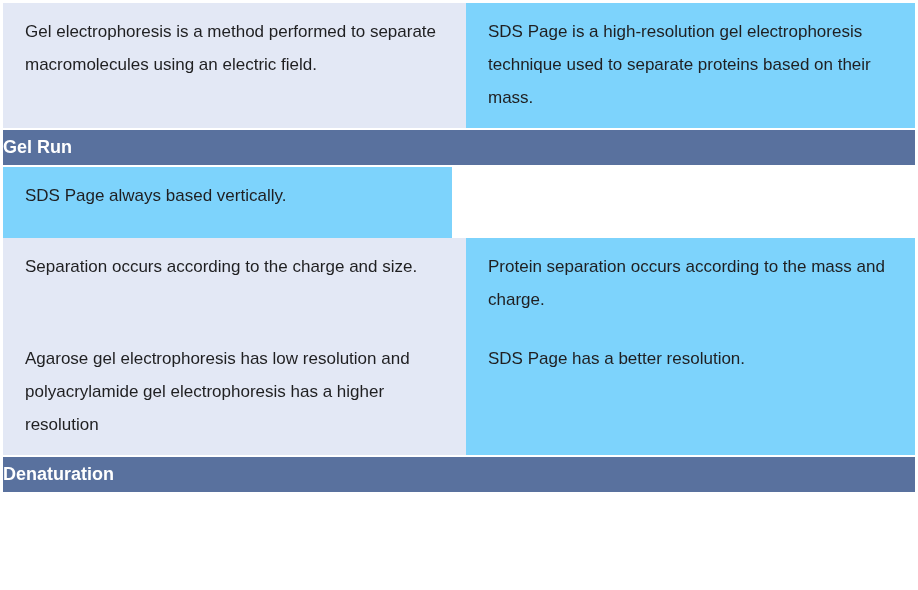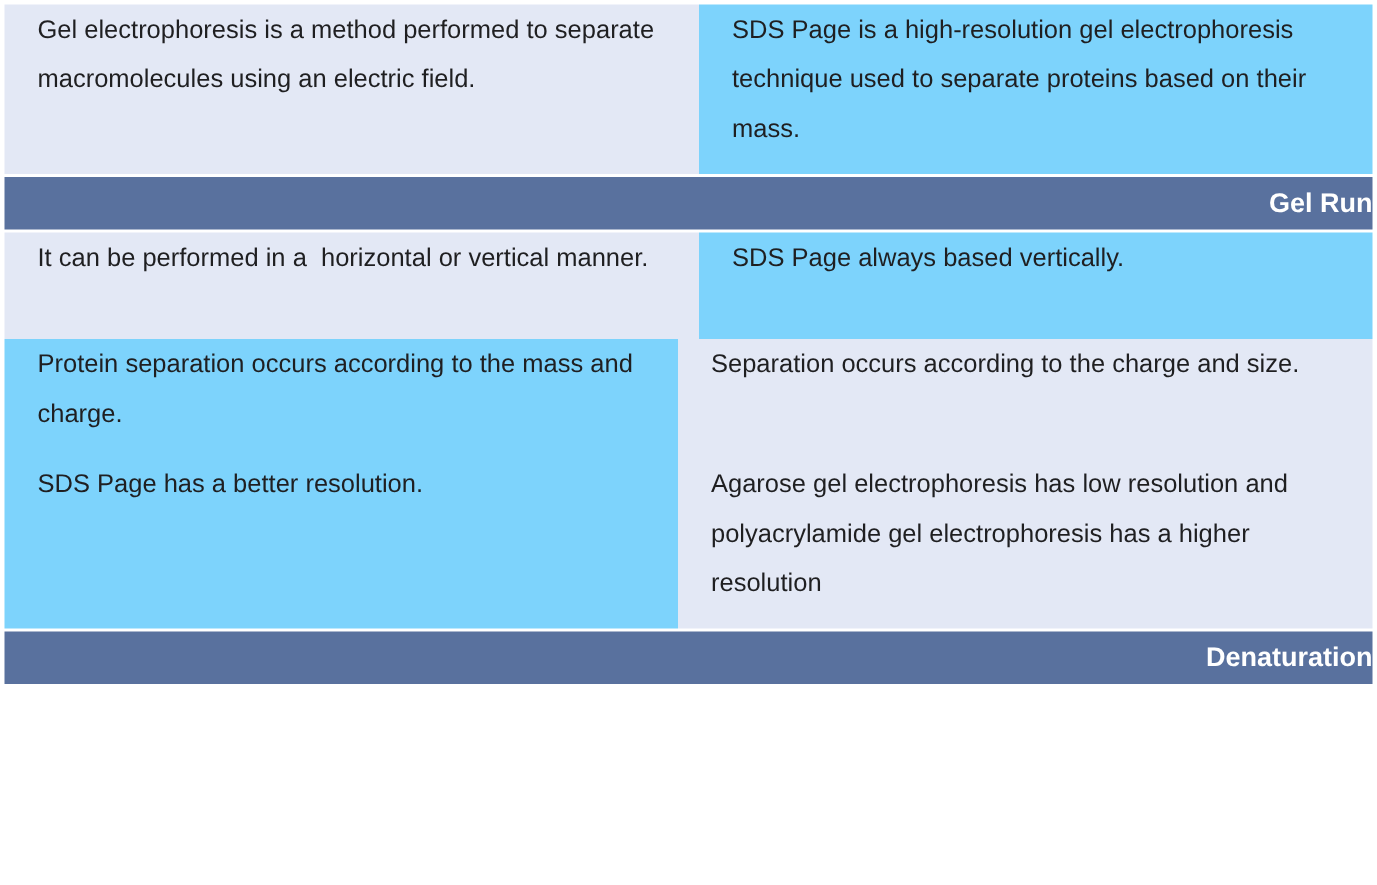--- a/index.html
+++ b/index.html
@@ -30,34 +30,34 @@
     font-size: 20px;
     font-weight: bold;
     letter-spacing: 0.1px;
   }
   .section-bar {
     height: 35px;
     background: #59719E;
     color: #ffffff;
     display: flex;
     align-items: center;
-    justify-content: flex-end;
+    justify-content: flex-start;
     font-size: 18px;
     font-weight: bold;
     margin-top: 2px;
     margin-bottom: 2px;
   }
   .row {
     display: flex;
     width: 100%;
     align-items: stretch;
   }
   .cell {
     box-sizing: border-box;
-    padding: 0 22px 14px 22px;
+    padding: 12px 22px 14px 22px;
     font-size: 17px;
     line-height: 33px;
     color: #1f1f21;
   }
   .cell.left {
     width: 463px;
     background: #E3E8F5;
   }
   .cell.right {
     width: 449px;
@@ -84,43 +84,40 @@
     </div>
     <div class="cell right">
       <p>SDS Page is a high-resolution gel electrophoresis technique used to separate proteins based on their mass.</p>
     </div>
   </div>
 
   <div class="section-bar">
     <span>Gel Run</span>
   </div>
   <div class="row r1">
-    <div class="cell left">
-      <p>It can be performed in a  horizontal or vertical manner.</p>
-    </div>
     <div class="cell right">
       <p>SDS Page always based vertically.</p>
     </div>
   </div>
 
   <div class="row r2">
+    <div class="cell left">
+      <p>Separation occurs according to the charge and size.</p>
+    </div>
     <div class="cell right">
       <p>Protein separation occurs according to the mass and charge.</p>
-    </div>
-    <div class="cell left">
-      <p>Separation occurs according to the charge and size.</p>
     </div>
   </div>
 
   <div class="row r3">
+    <div class="cell left">
+      <p>Agarose gel electrophoresis has low resolution and polyacrylamide gel electrophoresis has a higher resolution</p>
+    </div>
     <div class="cell right">
       <p>SDS Page has a better resolution.</p>
-    </div>
-    <div class="cell left">
-      <p>Agarose gel electrophoresis has low resolution and polyacrylamide gel electrophoresis has a higher resolution</p>
     </div>
   </div>
 
   <div class="section-bar">
     <span>Denaturation</span>
   </div>
 
 </div>
 
 </body></html>

